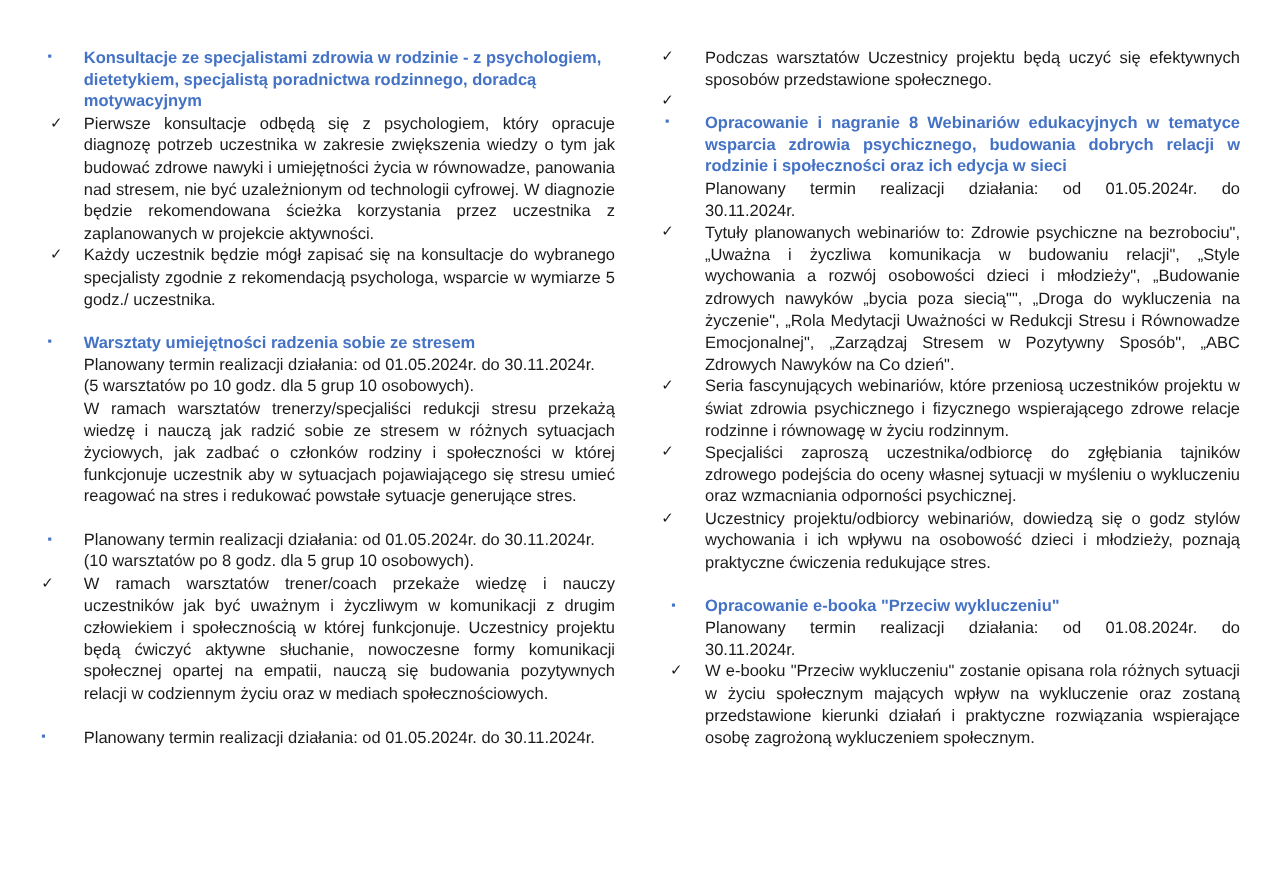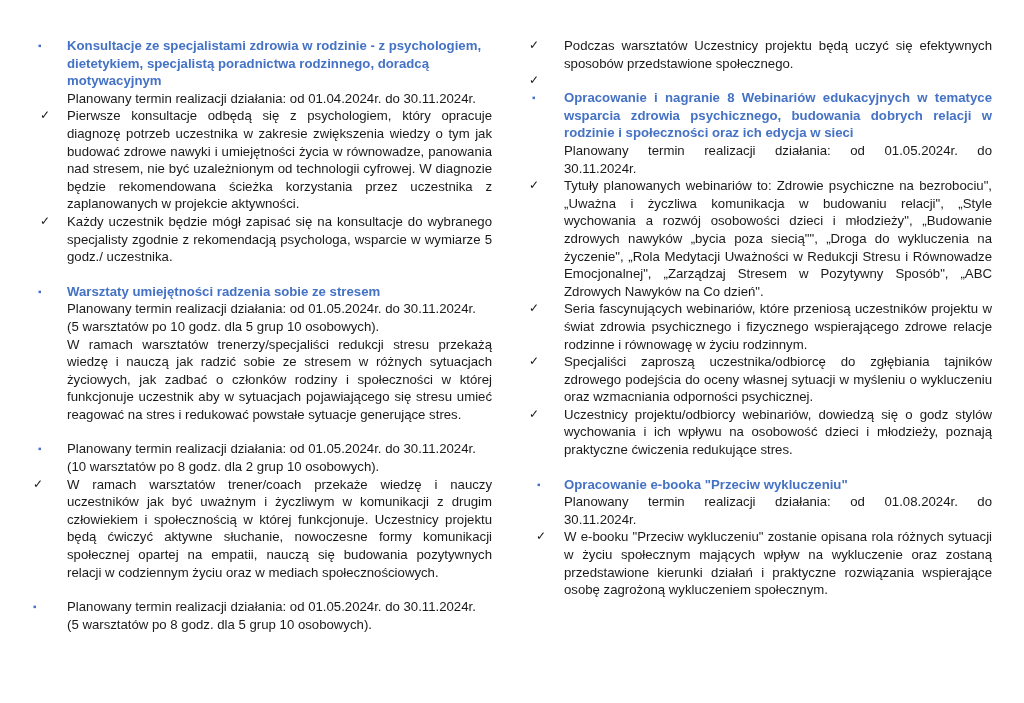--- a/index.html
+++ b/index.html
@@ -20,43 +20,41 @@
   .col-right .check { padding-left: 52px; padding-right: 32px; }
   .col-right .check .tick { left: 17px; }
   .gap { height: 17px; }
 </style>
 </head>
 <body>
 
 <div class="col col-left">
   <div class="item">
     <div class="heading"><span class="bullet">▪</span><span>Konsultacje ze specjalistami zdrowia w rodzinie - z psychologiem, dietetykiem, specjalistą poradnictwa rodzinnego, doradcą motywacyjnym</span></div>
-    <div class="para">Planowany termin realizacji działania: od 01.04.2024r. do 30.11.2024r.</div>
     <div class="check"><span class="tick">✓</span><span>Pierwsze konsultacje odbędą się z psychologiem, który opracuje diagnozę potrzeb uczestnika w zakresie zwiększenia wiedzy o tym jak budować zdrowe nawyki i umiejętności życia w równowadze, panowania nad stresem, nie być uzależnionym od technologii cyfrowej. W diagnozie będzie rekomendowana ścieżka korzystania przez uczestnika z zaplanowanych w projekcie aktywności.</span></div>
     <div class="check"><span class="tick">✓</span><span>Każdy uczestnik będzie mógł zapisać się na konsultacje do wybranego specjalisty zgodnie z rekomendacją psychologa, wsparcie w wymiarze 5 godz./ uczestnika.</span></div>
   </div>
   <div class="gap"></div>
   <div class="item">
     <div class="heading"><span class="bullet">▪</span><span>Warsztaty umiejętności radzenia sobie ze stresem</span></div>
     <div class="para">Planowany termin realizacji działania: od 01.05.2024r. do 30.11.2024r.</div>
     <div class="para">(5 warsztatów po 10 godz. dla 5 grup 10 osobowych).</div>
     <div class="para">W ramach warsztatów trenerzy/specjaliści redukcji stresu przekażą wiedzę i nauczą jak radzić sobie ze stresem w różnych sytuacjach życiowych, jak zadbać o członków rodziny i społeczności w której funkcjonuje uczestnik aby w sytuacjach pojawiającego się stresu umieć reagować na stres i redukować powstałe sytuacje generujące stres.</div>
   </div>
   <div class="gap"></div>
   <div class="item">
     <div class="heading"><span class="bullet">▪</span></div>
     <div class="para">Planowany termin realizacji działania: od 01.05.2024r. do 30.11.2024r.</div>
-    <div class="para">(10 warsztatów po 8 godz. dla 2 grup 10 osobowych).</div>
+    <div class="para">(10 warsztatów po 8 godz. dla 5 grup 10 osobowych).</div>
     <div class="check" style="padding-left:67px"><span class="tick" style="left:33px">✓</span><span>W ramach warsztatów trener/coach przekaże wiedzę i nauczy uczestników jak być uważnym i życzliwym w komunikacji z drugim człowiekiem i społecznością w której funkcjonuje. Uczestnicy projektu będą ćwiczyć aktywne słuchanie, nowoczesne formy komunikacji społecznej opartej na empatii, nauczą się budowania pozytywnych relacji w codziennym życiu oraz w mediach społecznościowych.</span></div>
   </div>
   <div class="gap"></div>
   <div class="item">
     <div class="heading"><span class="bullet" style="left:33px">▪</span></div>
     <div class="para">Planowany termin realizacji działania: od 01.05.2024r. do 30.11.2024r.</div>
-    <div class="para">(5 warsztatów po 8 godz. dla 5 grup 10 osobowych).</div>
   </div>
 </div>
 
 <div class="col col-right">
   <div class="item">
     <div class="check"><span class="tick">✓</span><span>Podczas warsztatów Uczestnicy projektu będą uczyć się efektywnych sposobów przedstawione społecznego.</span></div>
     <div class="check"><span class="tick">✓</span></div>
   </div>
   <div class="gap"></div>
   <div class="item">

